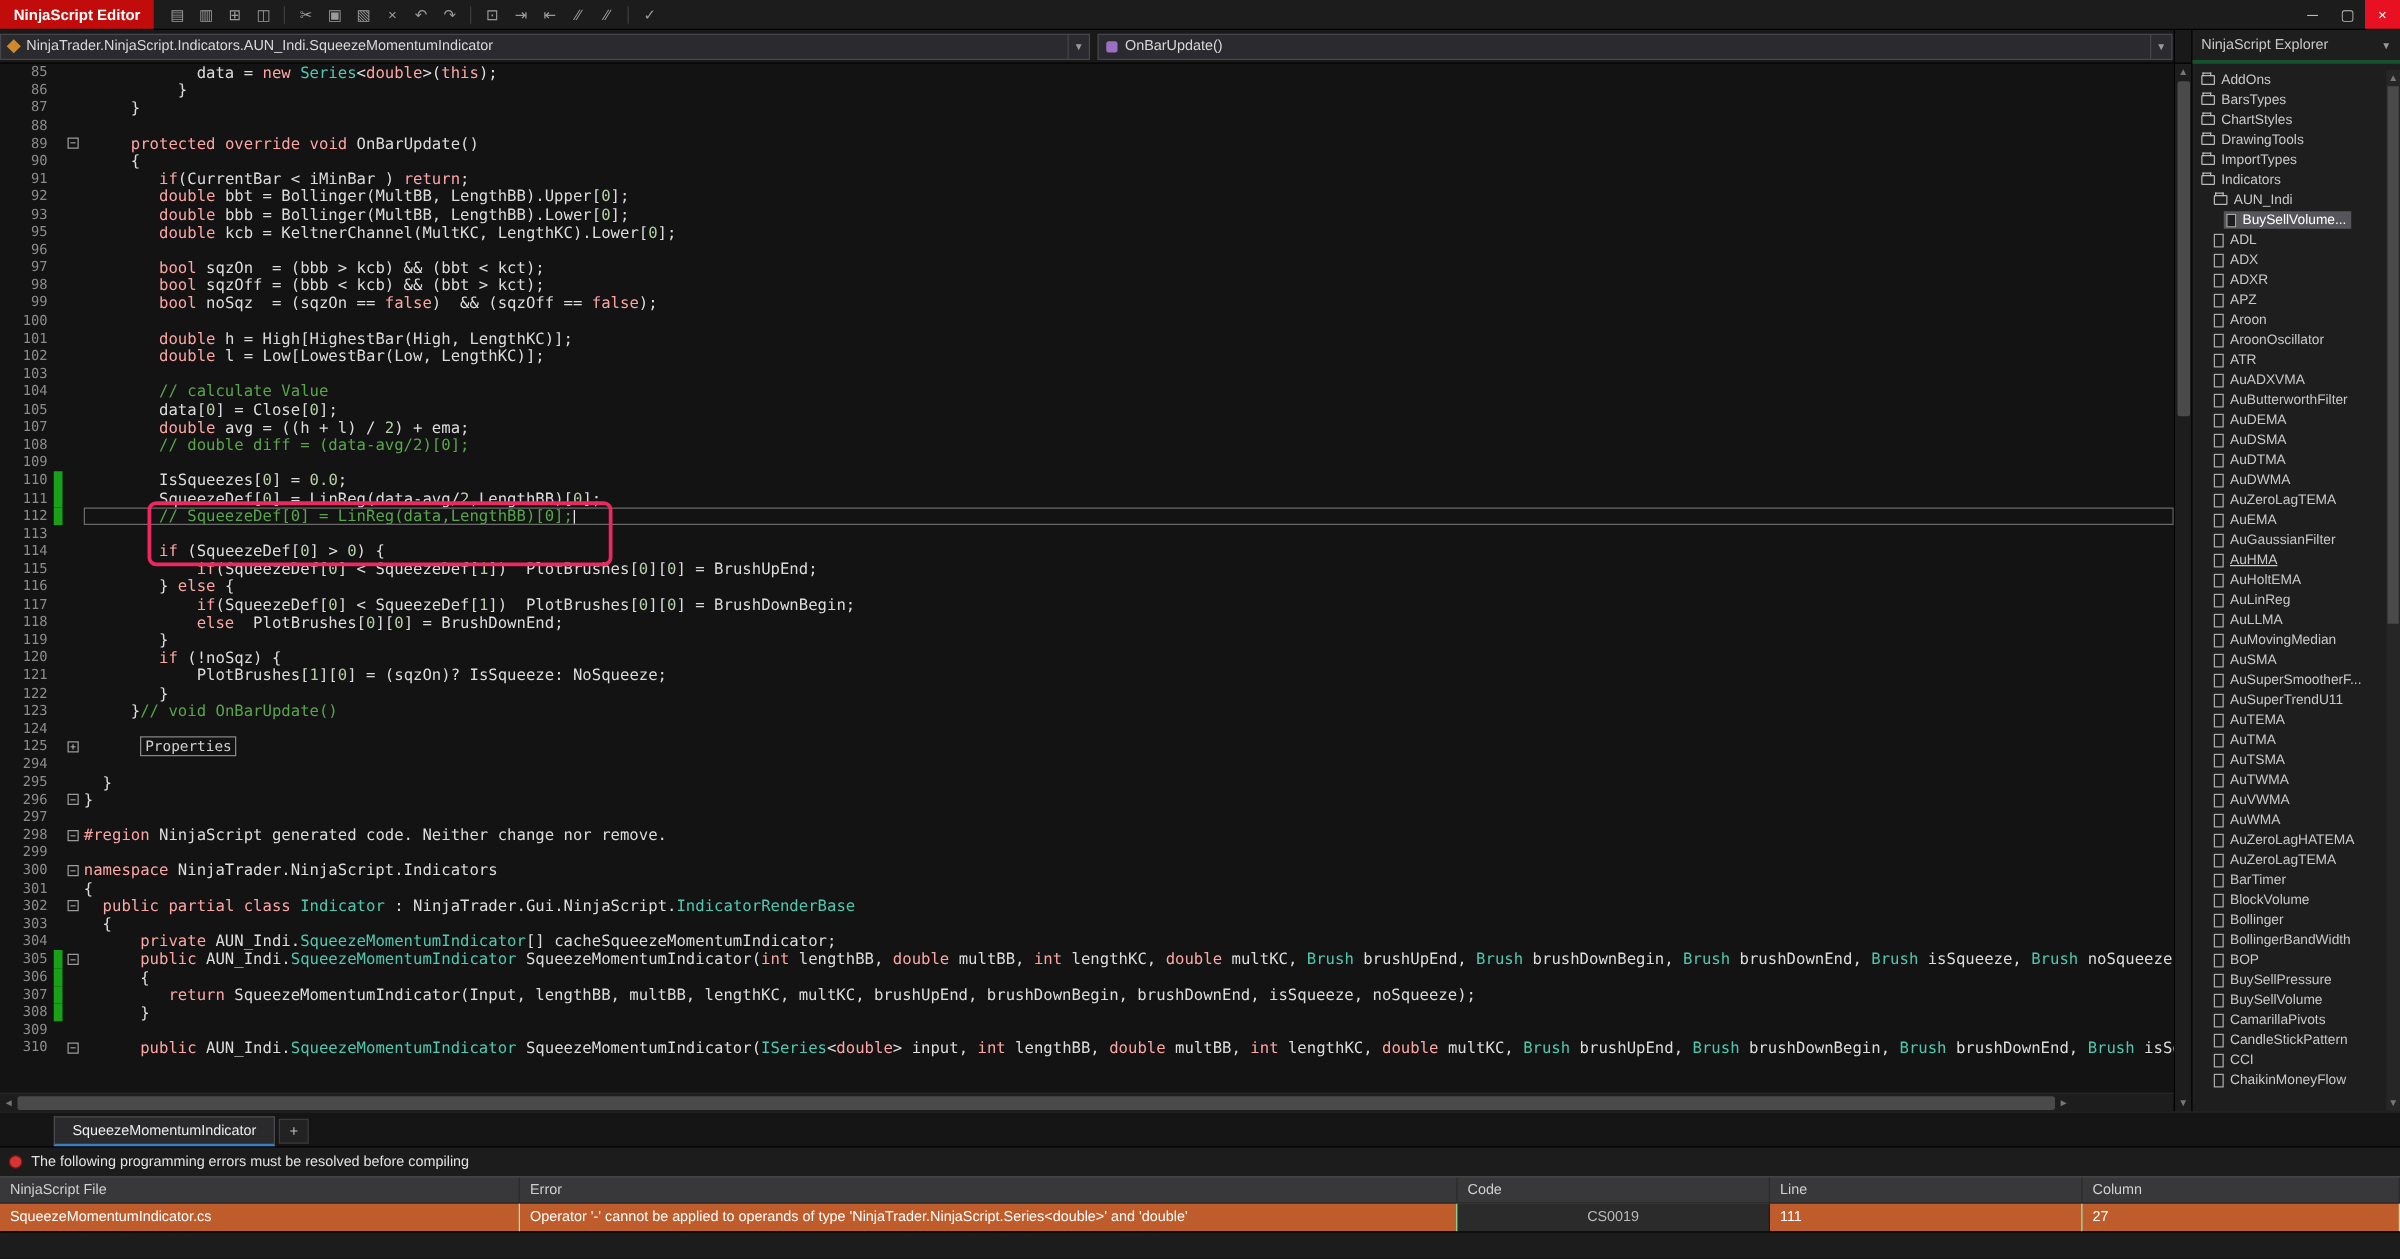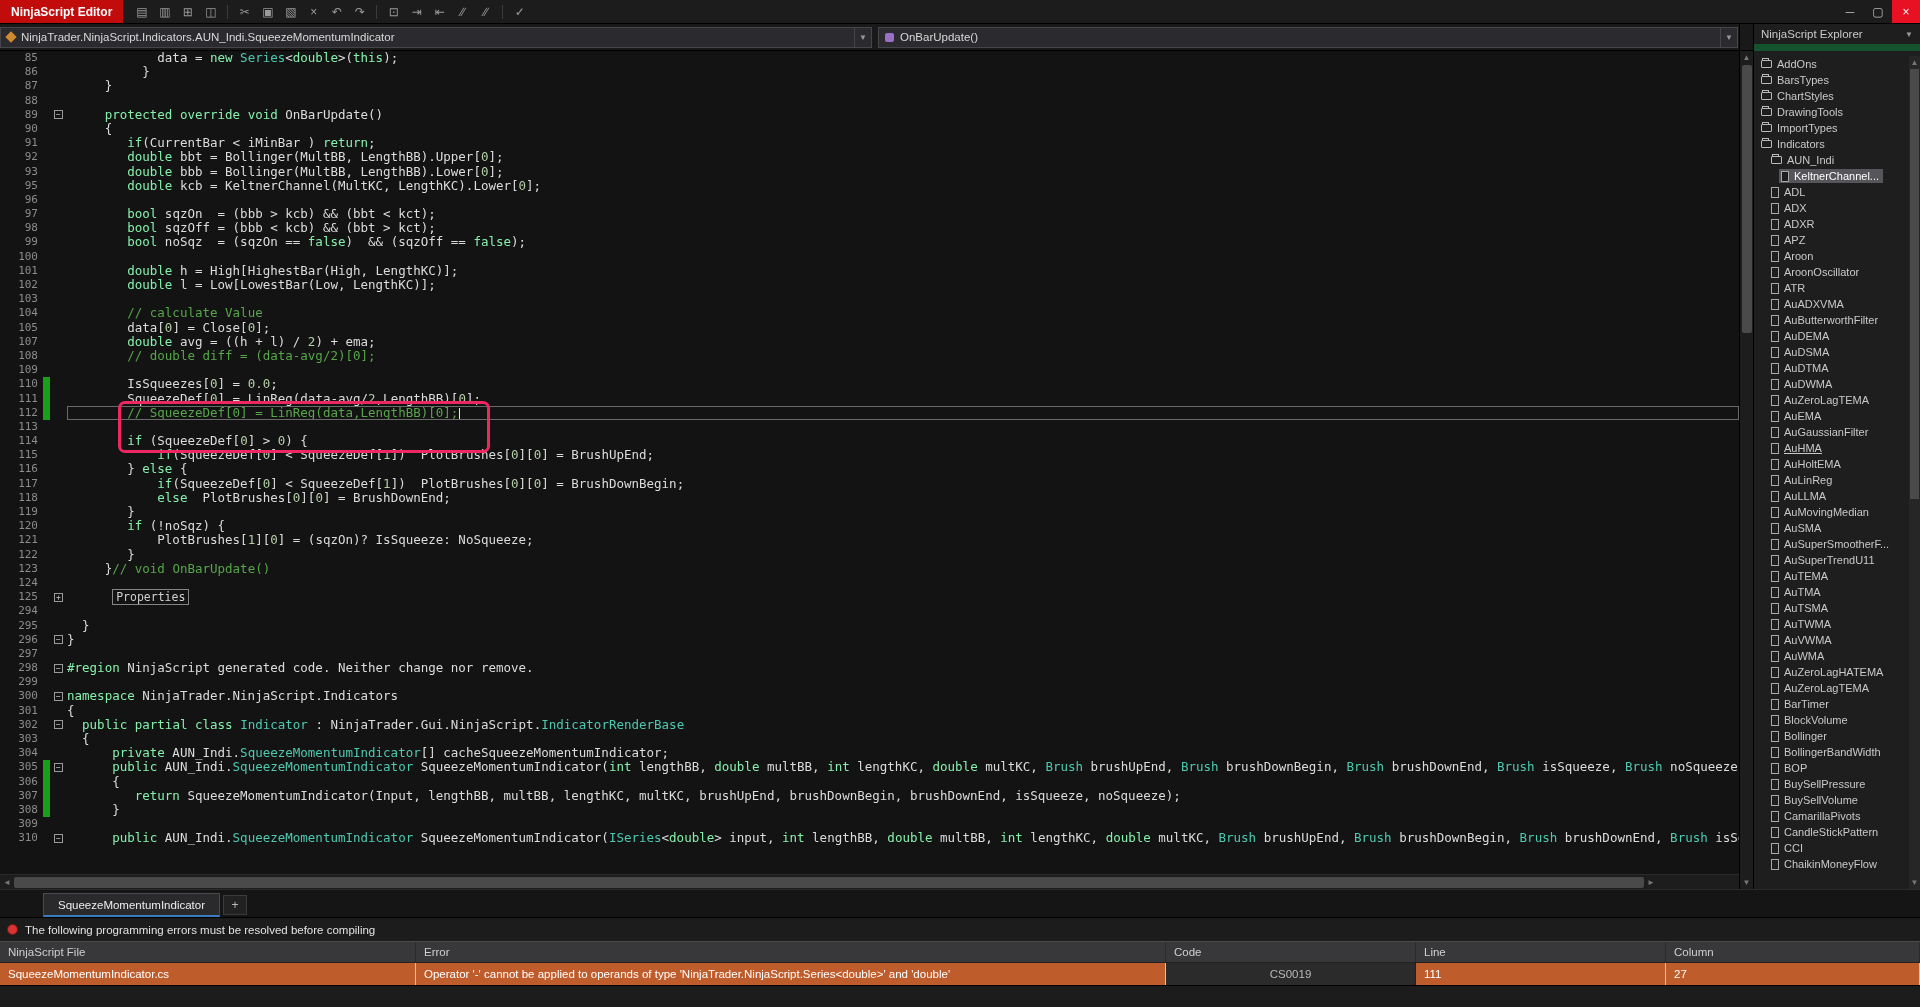--- a/index.html
+++ b/index.html
@@ -34,40 +34,40 @@
   .code-wrap { position:relative; flex:1; background:#131313; overflow:hidden;
                font-family:"DejaVu Sans Mono", monospace; font-size:12.5px; }
   .cl { display:flex; height:14.2px; line-height:14.2px; white-space:pre; }
   .ln { width:43px; text-align:right; padding-right:5px; color:#8c8c8c; flex:none; font-size:11px; }
   .mk { width:7px; flex:none; }
   .mk.green { background:var(--marker-green); }
   .fold { width:17px; flex:none; display:flex; align-items:center; justify-content:center; }
   .foldbox { width:9px; height:9px; border:1px solid #9a9a9a; color:#c8c8c8; font-size:8px; line-height:7px; text-align:center; background:#131313; }
   .ct { flex:1; color:#dcdcdc; }
   .cur .ct { outline:1px solid #6a6a6a; outline-offset:-1px; }
-  .tk-p { color:#dcdcdc; } .tk-k { color:#86efac; } .tk-t { color:#4ec9b0; }
+  .tk-p { color:#dcdcdc; } .tk-k { color:#fca5a5; } .tk-t { color:#4ec9b0; }
   .tk-c { color:#57a64a; } .tk-n { color:#b5cea8; }
   .box-collapsed { border:1px solid #858585; color:#cfcfcf; padding:0 3px; font-size:11.5px; }
   .caret { display:inline-block; width:1px; height:11px; background:#e8e8e8; vertical-align:-2px; margin-left:1px; }
   .annotation { position:absolute; border:3px solid var(--annotation); border-radius:7px; left:118px; width:372px; pointer-events:none; }
 
   
   .hscroll { height:15px; background:#1d1d1d; border-top:1px solid #2a2a2a; display:flex; align-items:center; }
   .harrow { width:14px; color:#777; font-size:8px; text-align:center; }
   .hthumb { width:1630px; height:11px; background:#4a4a4a; border-radius:2px; }
   .vscroll { width:14px; background:#1d1d1d; border-left:1px solid #000; display:flex; flex-direction:column; }
   .vs-spacer { height:27px; background:#191919; border-bottom:1px solid #000; }
   .vs-track { flex:1; position:relative; }
   .varrow { height:13px; color:#777; font-size:8px; text-align:center; line-height:13px; }
   .vthumb { position:absolute; top:14px; left:2px; width:10px; height:268px; background:#4a4a4a; border-radius:2px; }
   .varrow.bottom { position:absolute; bottom:0; width:100%; }
 
   
   .explorer { width:167px; background:#1e1e1e; border-left:1px solid #000; display:flex; flex-direction:column; font-size:11px; color:#c9c9c9; }
-  .exp-header { height:27px; border-bottom:7px solid #14532d; display:flex; align-items:center; padding:0 7px; color:#c8c8c8; font-size:11.5px; flex:none; }
+  .exp-header { height:27px; border-bottom:3px solid #14532d; display:flex; align-items:center; padding:0 7px; color:#c8c8c8; font-size:11.5px; flex:none; }
   .exp-chev { margin-left:auto; color:#9a9a9a; font-size:8px; }
   .exp-body { flex:1; display:flex; overflow:hidden; padding-top:5px; }
   .exp-list { flex:1; overflow:hidden; }
   .exp-item { height:16px; display:flex; align-items:center; white-space:nowrap; overflow:hidden; }
   .exp-inner { display:flex; align-items:center; padding:1px 4px 1px 2px; }
   .sel .exp-inner { background:#55555a; color:#fff; }
   .icon-folder { width:11px; height:8px; border:1px solid #b9b9b9; border-radius:1px; position:relative; margin-right:5px; flex:none; }
   .icon-folder:before { content:""; position:absolute; top:-3px; left:0; width:5px; height:2px; border:1px solid #b9b9b9; border-bottom:none; }
   .icon-file { width:8px; height:11px; border:1px solid #a8a8a8; margin-right:5px; flex:none; background:#1e1e1e; }
   .exp-scroll { width:11px; background:#262626; position:relative; flex:none; }
@@ -260,21 +260,21 @@
           </div>
           <div class="exp-item" style="padding-left: 15px;">
             <span class="exp-inner">
               <span class="icon-folder"></span>
               <span>AUN_Indi</span>
             </span>
           </div>
           <div class="exp-item sel" style="padding-left: 25px;">
             <span class="exp-inner">
               <span class="icon-file"></span>
-              <span>KeltnerChannel...</span>
+              <span>BuySellVolume...</span>
             </span>
           </div>
           <div class="exp-item" style="padding-left: 15px;">
             <span class="exp-inner">
               <span class="icon-file"></span>
               <span>ADL</span>
             </span>
           </div>
           <div class="exp-item" style="padding-left: 15px;">
             <span class="exp-inner">

